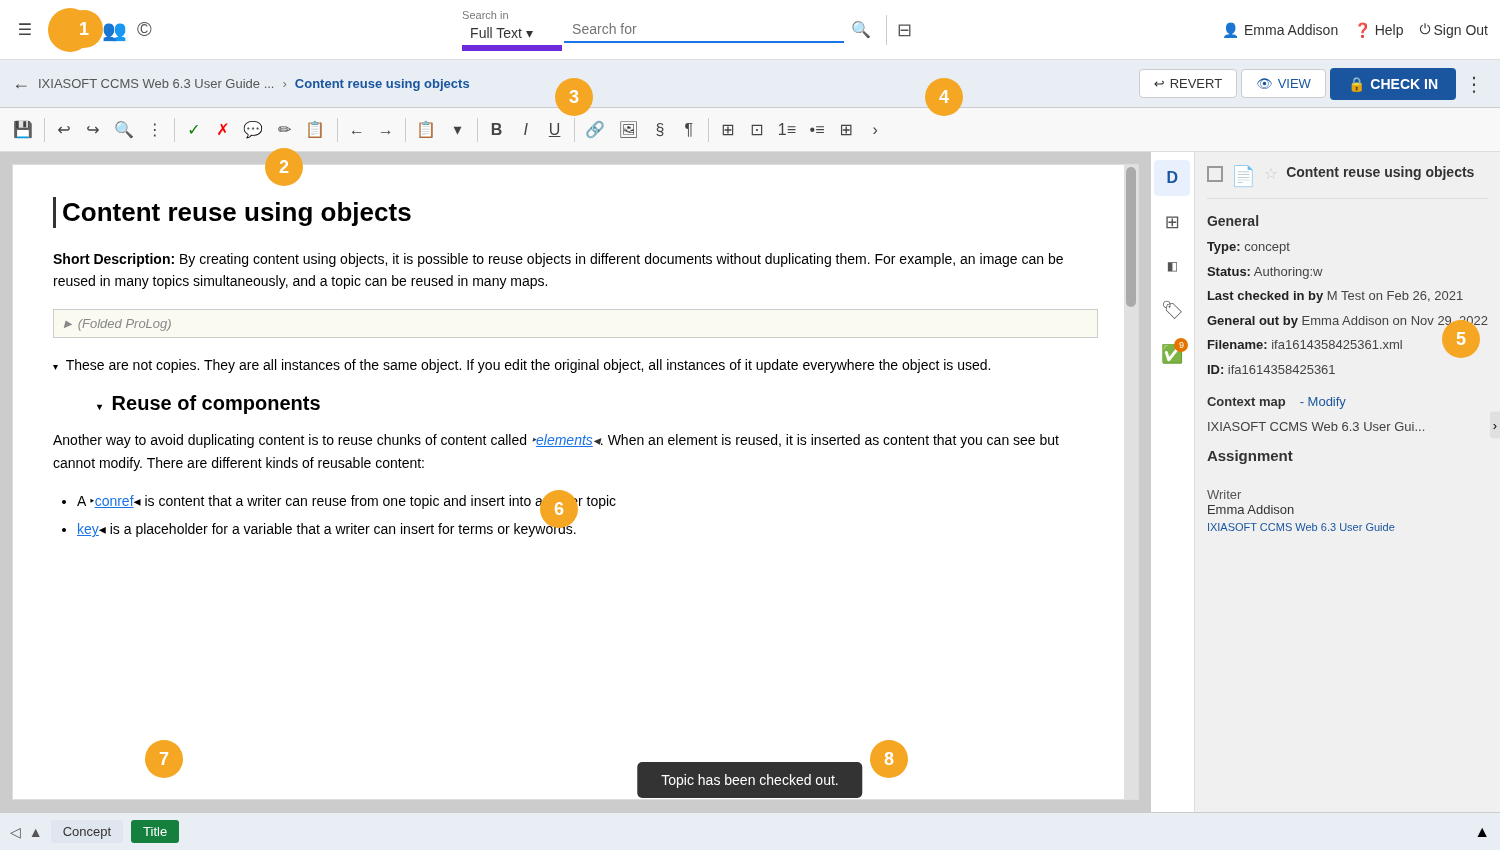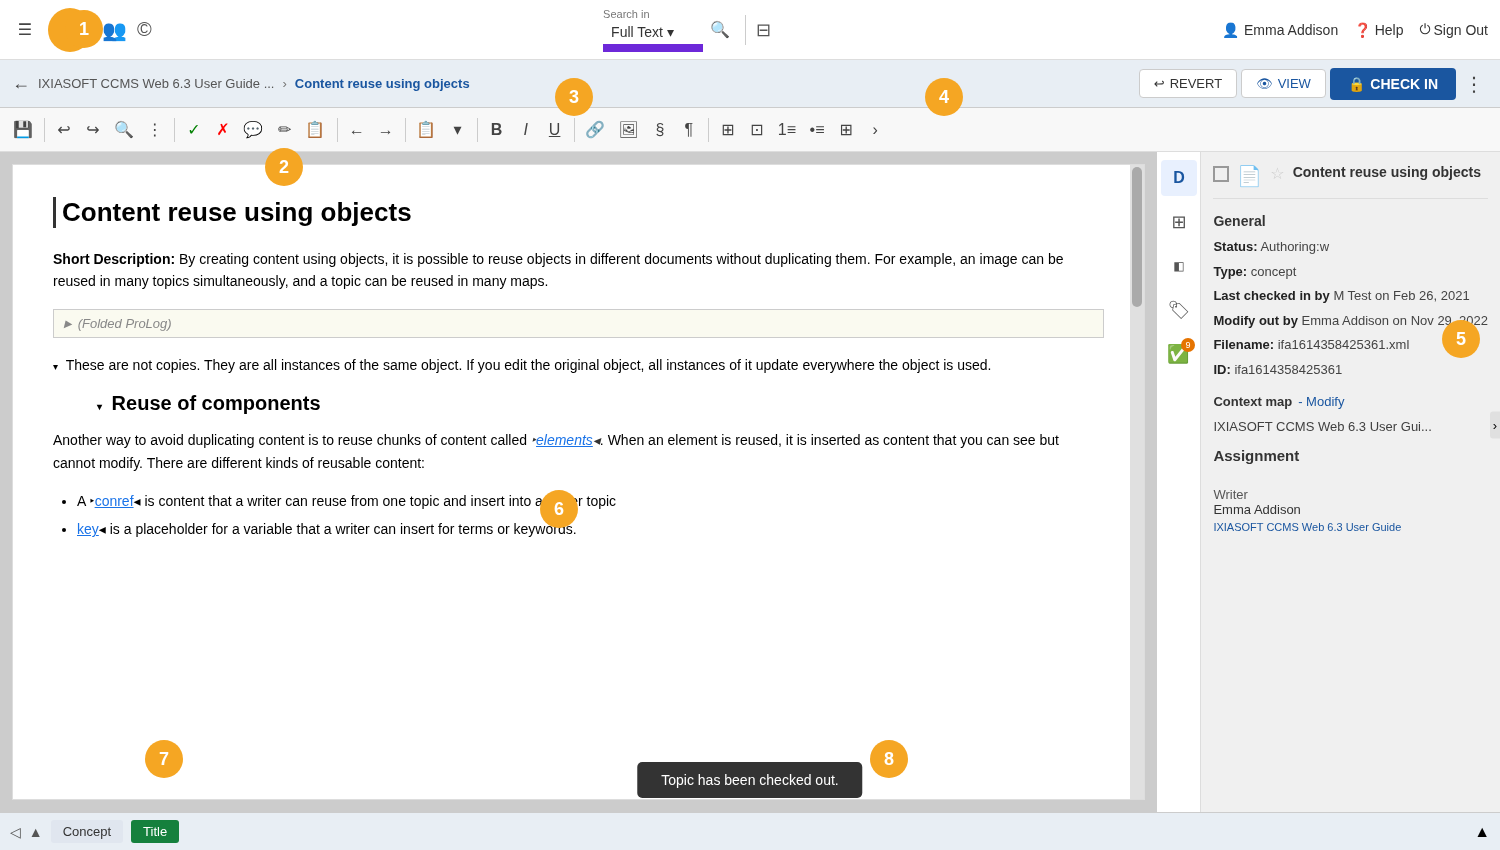--- a/index.html
+++ b/index.html
@@ -15,21 +15,21 @@
       display: flex; align-items: center; justify-content: center;
       color: #fff; font-weight: bold; font-size: 18px; flex-shrink: 0;
     }
     .nav-icon { font-size: 20px; color: #555; cursor: pointer; }
     .search-area {
       flex: 1; display: flex; align-items: center; justify-content: center;
       gap: 2px;
     }
     .search-in-label { font-size: 11px; color: #777; margin-right: 4px; }
     .search-dropdown {
-      display: flex; align-items: center; gap: 4px; border-bottom: 8px solid #6d28d9;
+      display: flex; align-items: center; gap: 4px; border-bottom: 6px solid #6d28d9;
       padding: 4px 8px; cursor: pointer; font-size: 14px; color: #333; min-width: 100px;
     }
     .search-input-wrap {
       display: flex; align-items: center; border-bottom: 2px solid #1a73e8;
       padding: 4px 8px; min-width: 280px;
     }
     .search-input-wrap input {
       border: none; outline: none; font-size: 14px; color: #555; width: 220px;
       background: transparent;
     }
@@ -148,21 +148,21 @@
     .doc-checkbox { width: 16px; height: 16px; border: 2px solid #999; flex-shrink: 0; margin-top: 2px; }
     .doc-icon { font-size: 20px; color: #555; flex-shrink: 0; }
     .doc-star { font-size: 16px; color: #ccc; flex-shrink: 0; cursor: pointer; }
     .doc-title-text { font-size: 14px; font-weight: bold; color: #333; flex: 1; }
 
     .section-title { font-size: 14px; font-weight: bold; color: #333; margin-bottom: 8px; }
     .detail-row { font-size: 13px; color: #444; margin-bottom: 5px; line-height: 1.5; }
     .detail-row strong { color: #222; }
     .detail-link { color: #404040; text-decoration: none; cursor: pointer; }
     .context-map-row {
-      display: flex; align-items: center; gap: 6px; margin-bottom: 8px;
+      display: flex; align-items: center; gap: 14px; margin-bottom: 8px;
     }
     .context-map-label { font-size: 13px; font-weight: bold; color: #333; }
     .modify-link { color: #1a56a0; font-size: 13px; cursor: pointer; }
     .assignment-section { margin-top: 10px; }
     .assignment-title { font-size: 15px; font-weight: bold; color: #333; margin-bottom: 23px; }
     .writer-label { font-size: 13px; color: #555; }
     .writer-name { font-size: 13px; color: #333; margin-bottom: 2px; }
     .guide-link { color: #1a56a0; font-size: 11px; }
 
     
@@ -204,20 +204,23 @@
   <span class="nav-icon">👥</span>
   <span class="nav-icon">©</span>
 
   <div class="search-area">
     <div style="display:flex;flex-direction:column;align-items:flex-start;">
       <span class="search-in-label">Search in</span>
       <div class="search-dropdown">
         <span>Full Text</span>
         <span>▾</span>
       </div>
+    </div>
+    <div class="search-input-wrap">
+      <input type="text" placeholder="Search for" style="">
     </div>
     <span class="tb-btn">🔍</span>
     <div class="search-divider"></div>
     <span class="filter-icon">⊟</span>
   </div>
 
   <div class="nav-right">
     <div class="nav-user">
       <span>👤</span>
       <span>Emma Addison</span>
@@ -374,33 +377,33 @@
       <div class="doc-title-row">
         <div class="doc-checkbox"></div>
         <span class="doc-icon">📄</span>
         <span class="doc-star">☆</span>
         <span class="doc-title-text">Content reuse using objects</span>
       </div>
 
       <div class="section-title">General</div>
 
       <div class="detail-row">
+        <strong>Type:</strong>
+        <span>concept</span>
+      </div>
+      <div class="detail-row">
         <strong>Status:</strong>
         <span>Authoring:w</span>
       </div>
       <div class="detail-row">
-        <strong>Type:</strong>
-        <span>concept</span>
-      </div>
-      <div class="detail-row">
         <strong>Last checked in by</strong>
         <span>M Test on Feb 26, 2021</span>
       </div>
       <div class="detail-row">
-        <strong>Modify out by</strong>
+        <strong>General out by</strong>
         <span>Emma Addison on Nov 29, 2022</span>
       </div>
       <div class="detail-row">
         <strong>Filename:</strong>
         <span>ifa1614358425361.xml</span>
       </div>
       <div class="detail-row">
         <strong>ID:</strong>
         <span>ifa1614358425361</span>
       </div>

